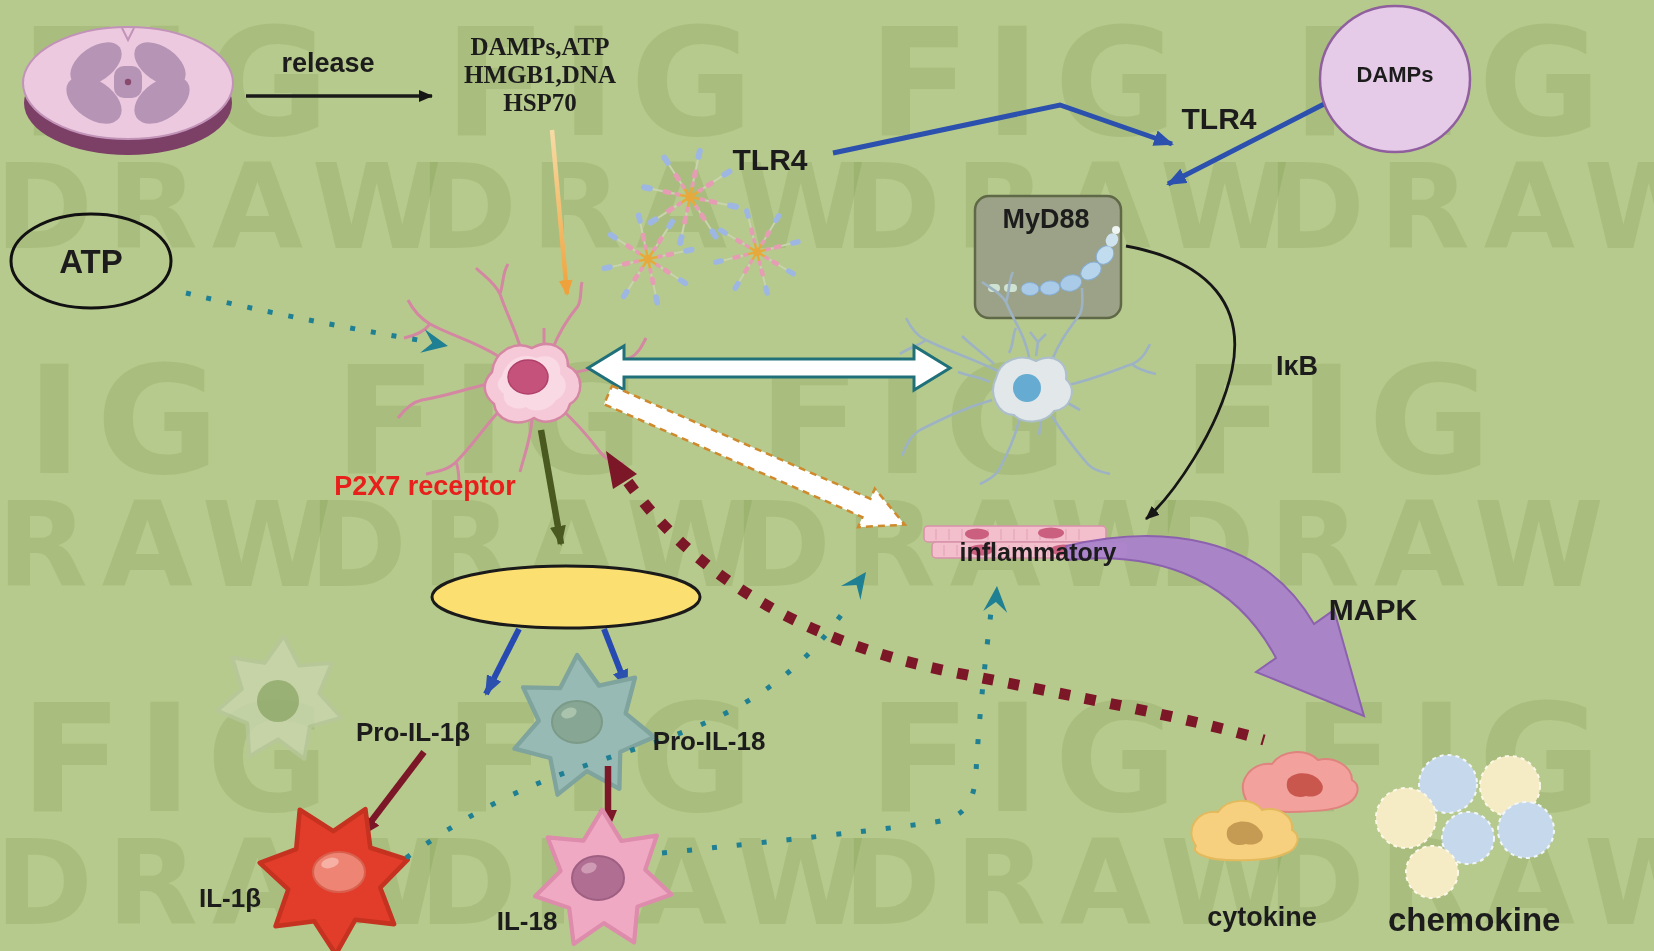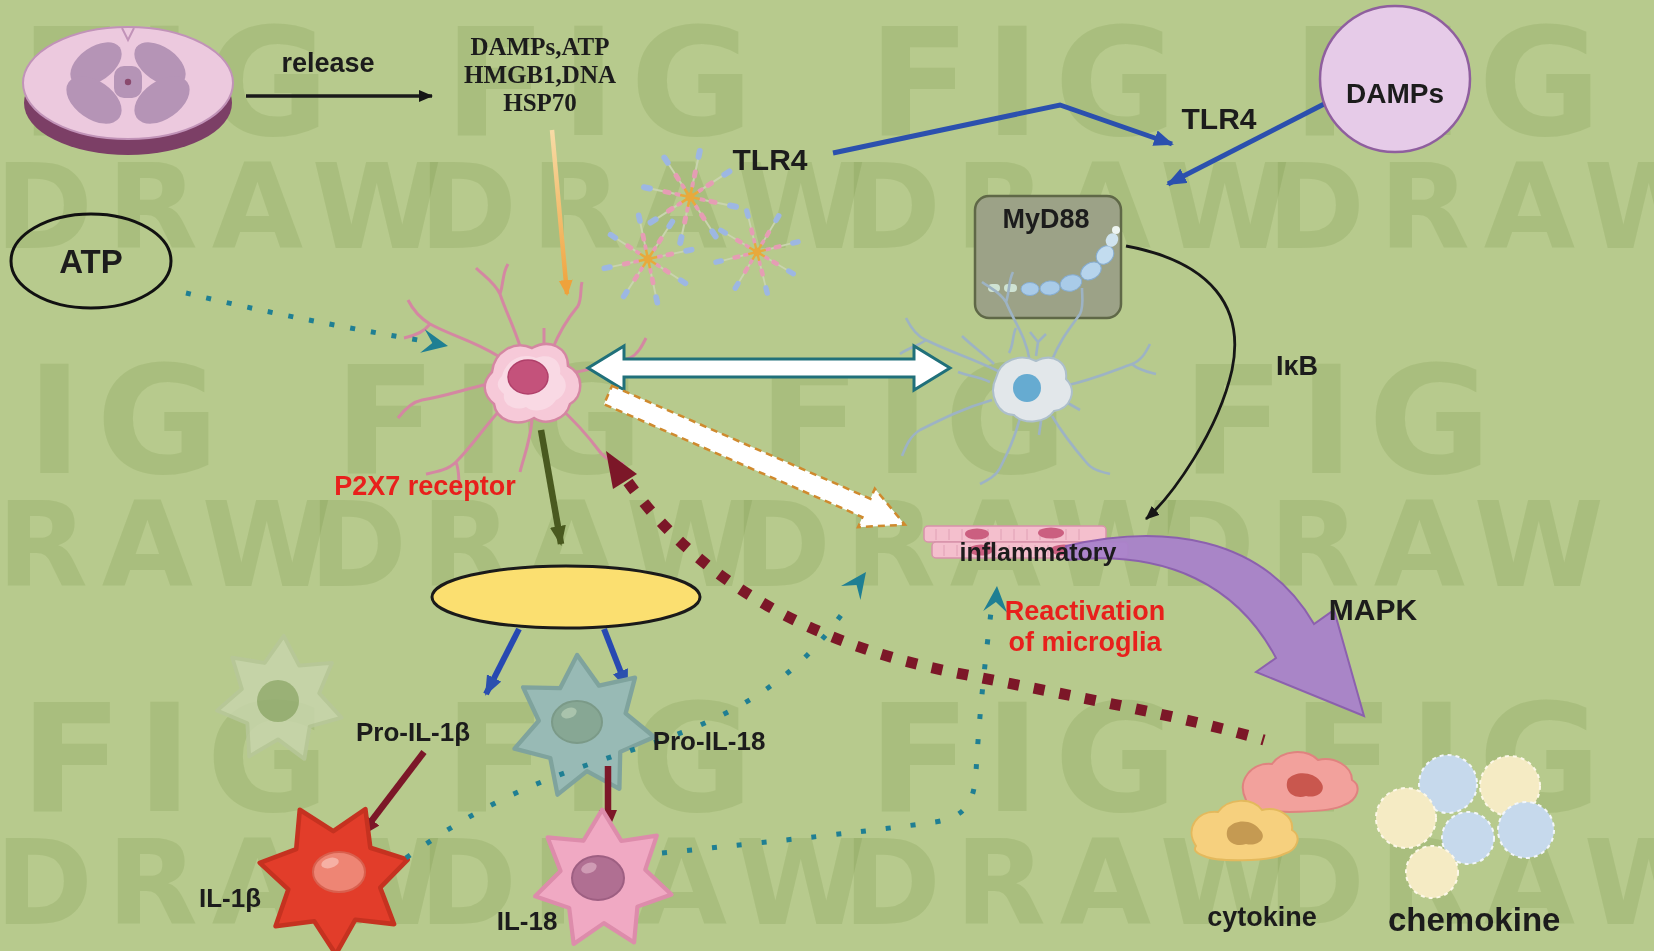--- a/index.html
+++ b/index.html
@@ -258,42 +258,38 @@
 
 <div class="lbl serifTxt" style="left:428px;top:33px;width:224px;">
   <div>DAMPs,ATP</div>
   <div>HMGB1,DNA</div>
   <div>HSP70</div>
 </div>
 
 <div class="lbl" style="left:715px;top:143px;width:110px;font-size:30px;">TLR4</div>
 <div class="lbl" style="left:1164px;top:102px;width:110px;font-size:30px;">TLR4</div>
 
-<div class="lbl" style="left:1330px;top:62px;width:130px;font-size:28px;margin-top:16px;">DAMPs</div>
+<div class="lbl" style="left:1330px;top:62px;width:130px;font-size:22px;">DAMPs</div>
 
 <div class="lbl" style="left:986px;top:204px;width:120px;font-size:27px;">MyD88</div>
 
 <div class="lbl" style="left:1276px;top:351px;width:100px;font-size:27px;text-align:left;">IκB</div>
 
 <div class="lbl" style="left:31px;top:243px;width:120px;font-size:33px;">ATP</div>
 
 <div class="lbl red" style="left:325px;top:471px;width:200px;font-size:27px;">P2X7 receptor</div>
 
 
 <div class="lbl" style="left:343px;top:717px;width:140px;font-size:26px;">Pro-IL-1β</div>
 <div class="lbl" style="left:639px;top:726px;width:140px;font-size:26px;">Pro-IL-18</div>
 
 <div class="lbl" style="left:180px;top:883px;width:100px;font-size:26px;">IL-1β</div>
 <div class="lbl" style="left:477px;top:906px;width:100px;font-size:26px;">IL-18</div>
 
 <div class="lbl" style="left:958px;top:538px;width:160px;font-size:25px;">inflammatory</div>
 
-<div class="lbl red" style="left:985px;top:596px;width:200px;font-size:27px;">
-  <div>Reactivation</div>
-  <div>of microglia</div>
-</div>
 
 <div class="lbl" style="left:1313px;top:554px;width:120px;font-size:30px;margin-top:39px;">MAPK</div>
 
 <div class="lbl" style="left:1192px;top:902px;width:140px;font-size:27px;">cytokine</div>
 <div class="lbl" style="left:1388px;top:901px;width:160px;font-size:33px;">chemokine</div>
 
 </div>
 
 </body></html>

